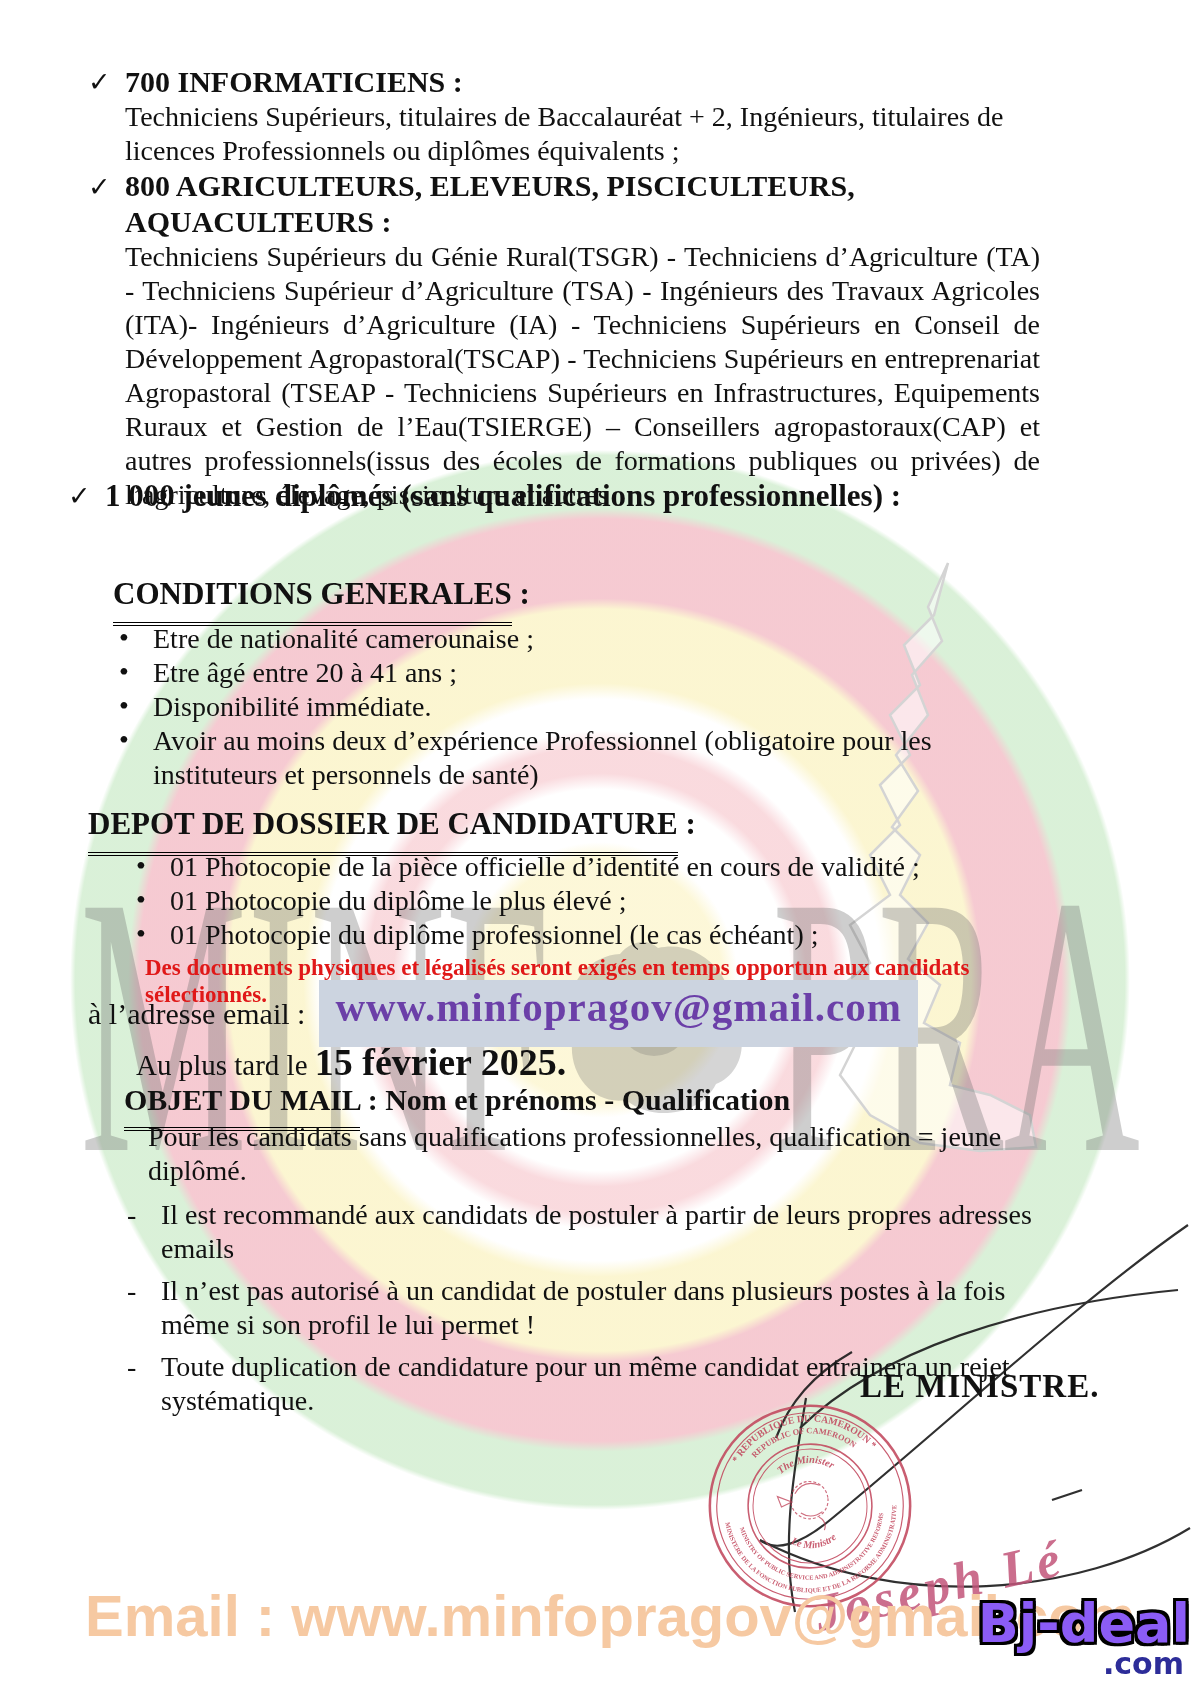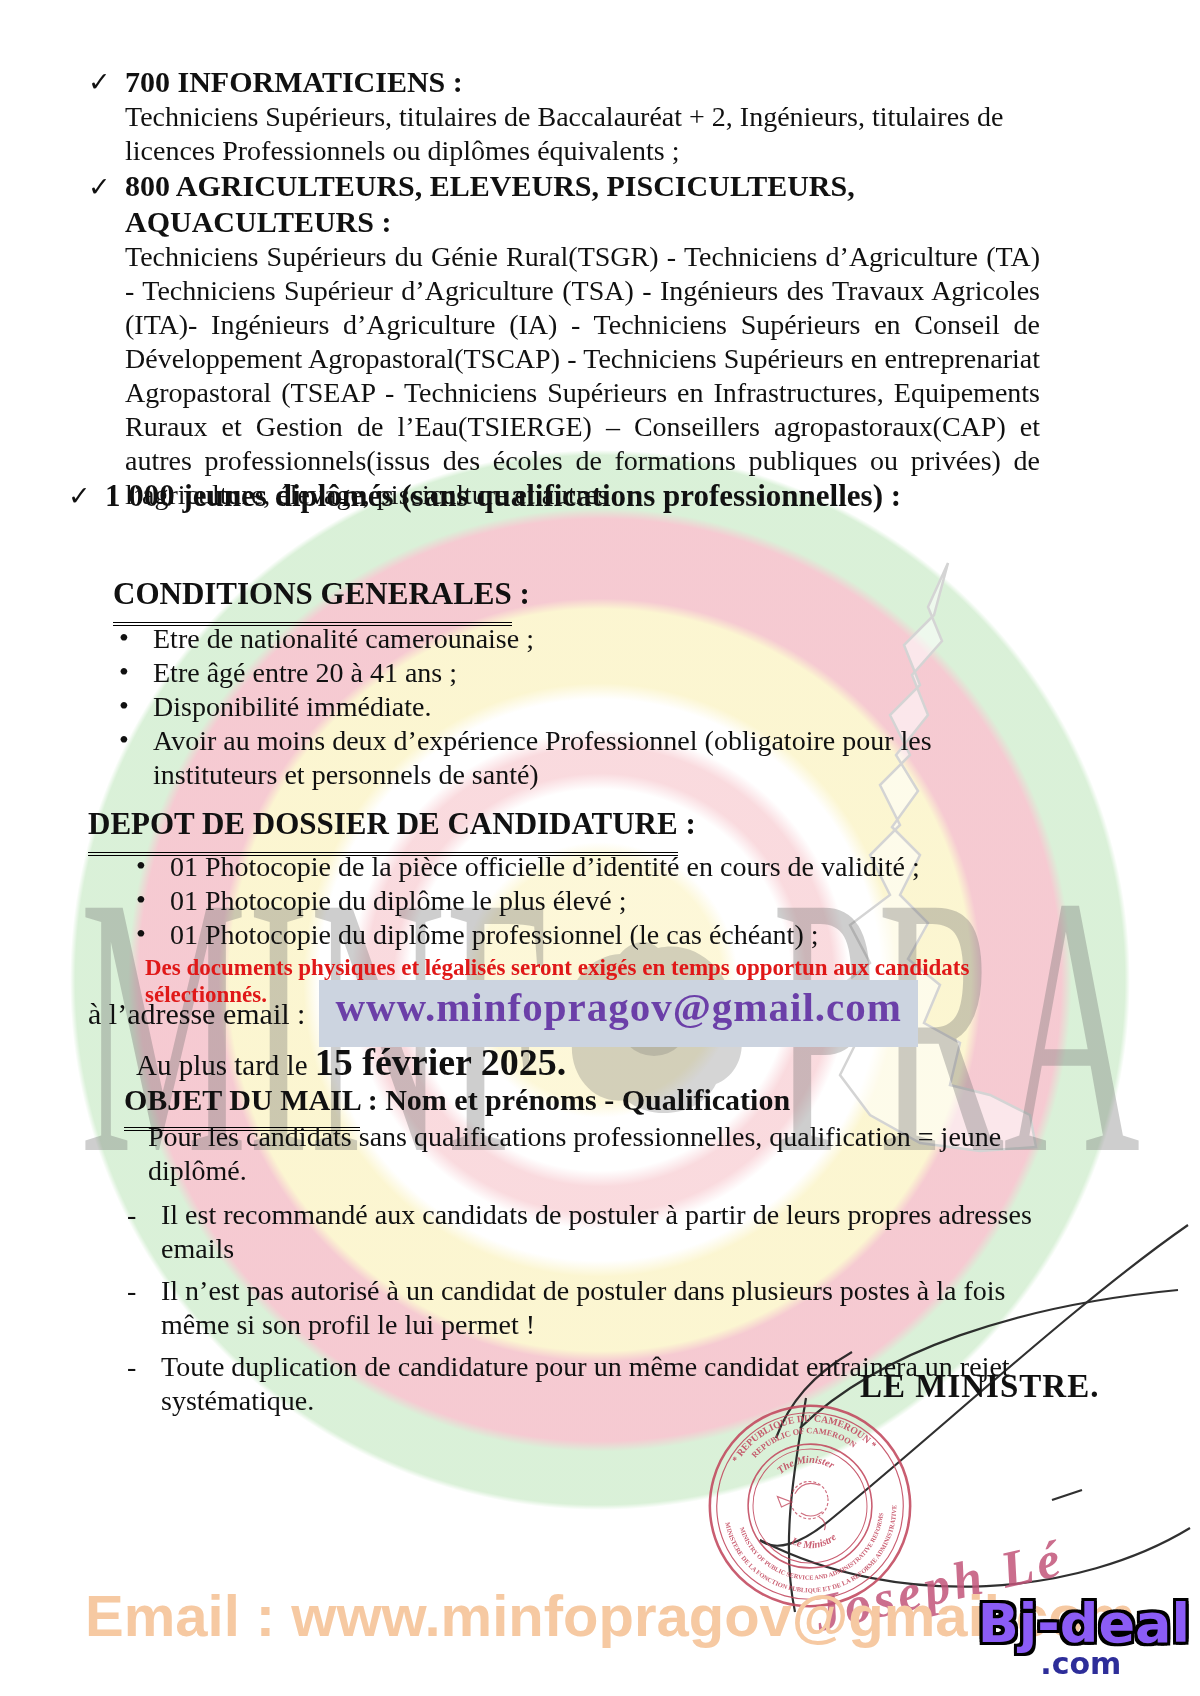--- a/index.html
+++ b/index.html
@@ -60,21 +60,21 @@
     color:#f6c9a2; white-space:nowrap;
   }
   .bjdeal { position:absolute; right:10px; top:1596px; z-index:9; text-align:right; }
   .bjdeal .name {
     font-family:"DejaVu Sans",sans-serif; font-weight:bold; font-size:54px; line-height:56px;
     color:#8b5cf6;
     text-shadow:-3px -3px 0 #000,3px -3px 0 #000,-3px 3px 0 #000,3px 3px 0 #000,0 -3px 0 #000,0 3px 0 #000,-3px 0 0 #000,3px 0 0 #000;
   }
   .bjdeal .tld {
     font-family:"DejaVu Sans",sans-serif; font-weight:bold; font-size:30px; color:#2d2d99;
-    margin-top:-6px; margin-right:6px;text-align:center;
+    margin-top:-6px; margin-right:6px;
   }
 </style>
 </head>
 <body>
 
 <div class="rings"></div>
 
 <svg class="map-svg" viewBox="0 0 270 620">
   <path d="M148,8 L128,52 L142,86 L112,120 L128,160 L96,200 L118,236 L92,272 L120,300 L100,340 L128,368 L108,404 L140,430 L124,468 L160,488 L150,530 L190,540 L230,560 L236,592 L180,596 L120,588 L70,560 L40,520 L60,480 L30,440 L70,408 L50,370 L90,340 L70,300 L100,270 L80,230 L110,200 L90,160 L120,130 L104,90 L134,60 Z" fill="rgba(255,255,255,0.55)" stroke="#d4d4d4" stroke-width="2.5"></path>
 </svg>

